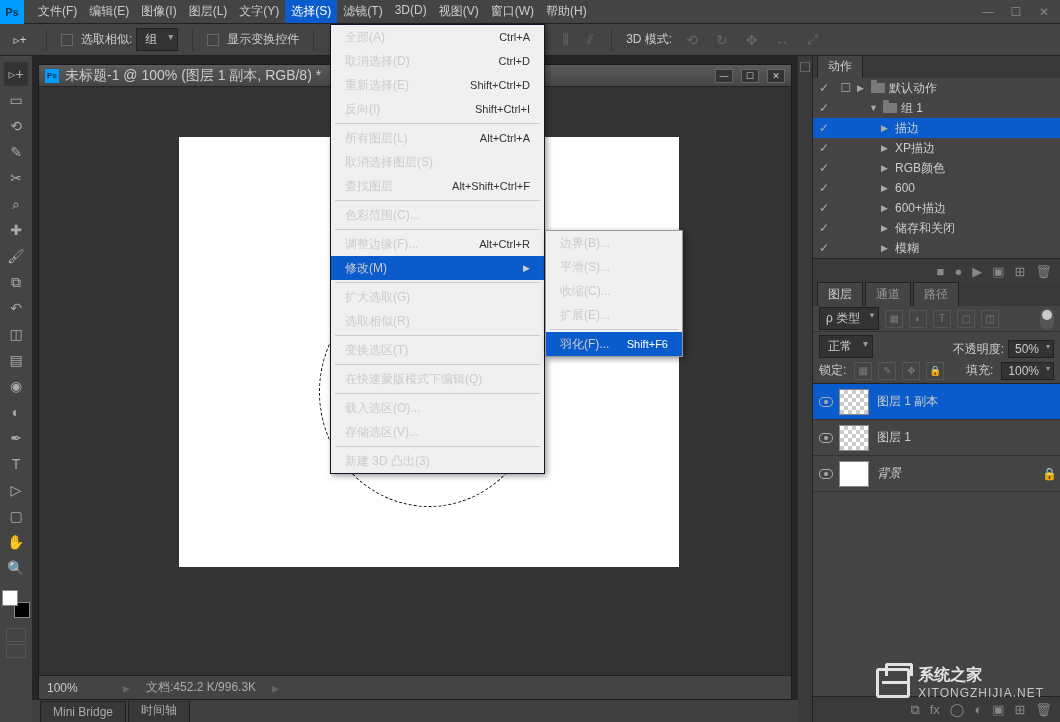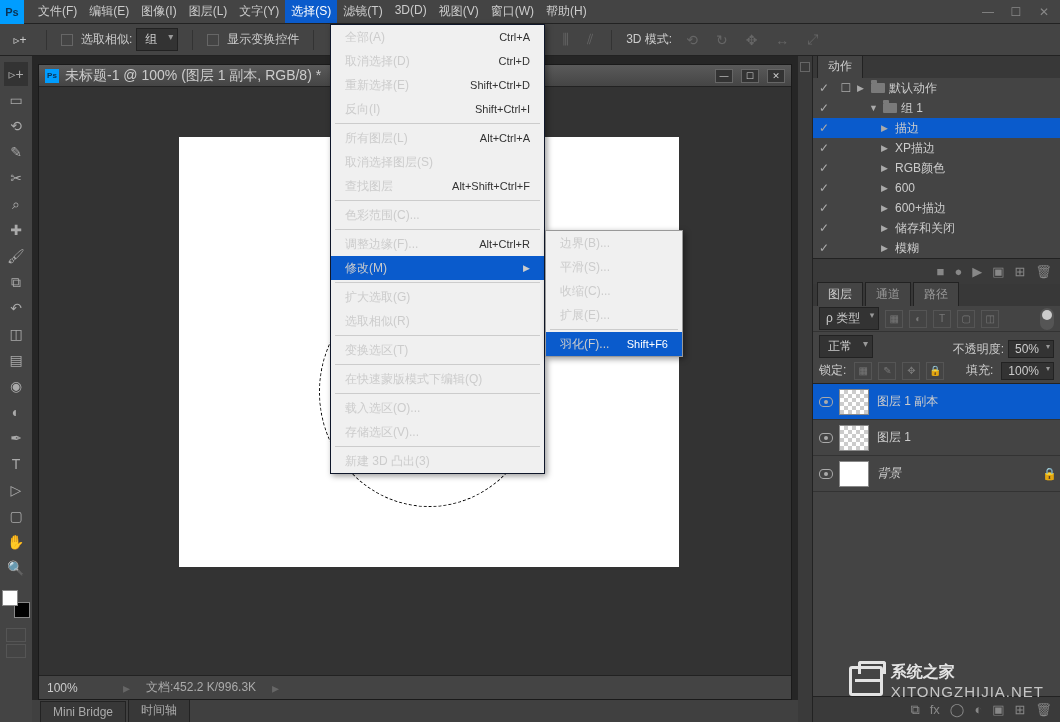--- a/index.html
+++ b/index.html
@@ -96,21 +96,21 @@
 .dm-item.highlight .dm-shortcut{color:#fff}
 .dm-sep{height:1px;background:#ccc;margin:2px 4px}
 .dm-arrow{font-size:9px}
 .submenu{position:absolute;top:230px;left:545px;width:138px;background:#f0f0f0;border:1px solid #999;box-shadow:2px 2px 6px rgba(0,0,0,0.4);z-index:101}
 .watermark{position:absolute;right:16px;bottom:22px;display:flex;align-items:center;gap:8px;opacity:0.85;z-index:200}
 .wm-logo{width:34px;height:30px;border:3px solid #fff;border-radius:3px;position:relative}
 .wm-logo::before{content:"";position:absolute;top:-8px;left:6px;width:22px;height:10px;border:3px solid #fff;border-bottom:none;border-radius:3px 3px 0 0}
 .wm-logo::after{content:"";position:absolute;top:10px;left:3px;width:26px;height:3px;background:#fff}
 .wm-text{display:flex;flex-direction:column}
 .wm-line1{color:#fff;font-weight:bold;font-size:16px}
-.wm-line2{color:#ddd;font-size:15px;letter-spacing:1px}
+.wm-line2{color:#ddd;font-size:12px;letter-spacing:1px}
 .mid-strip{width:14px;background:#3a3a3a;display:flex;flex-direction:column;align-items:center;padding-top:6px;gap:4px}
 .strip-btn{width:10px;height:10px;border:1px solid #666}
 </style>
 </head>
 <body>
 
 <div class="app">
   <div class="titlebar">
     <div class="ps-logo">Ps</div>
     <div class="menubar" id="menubar">

